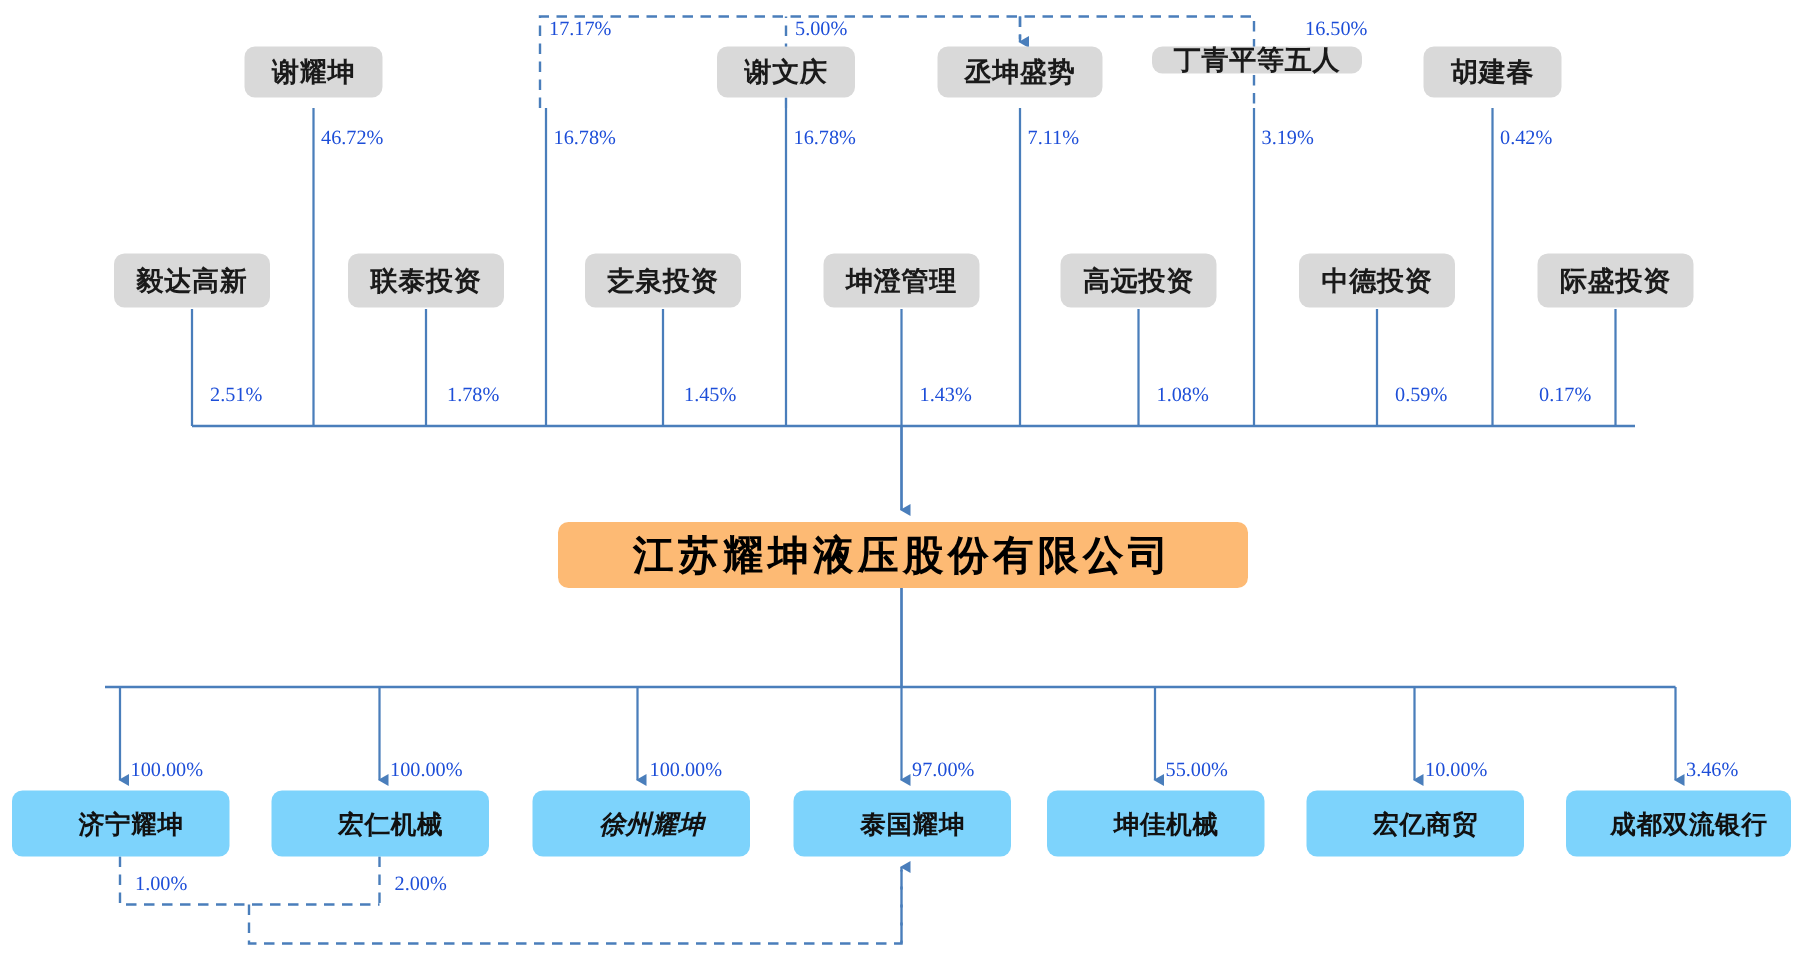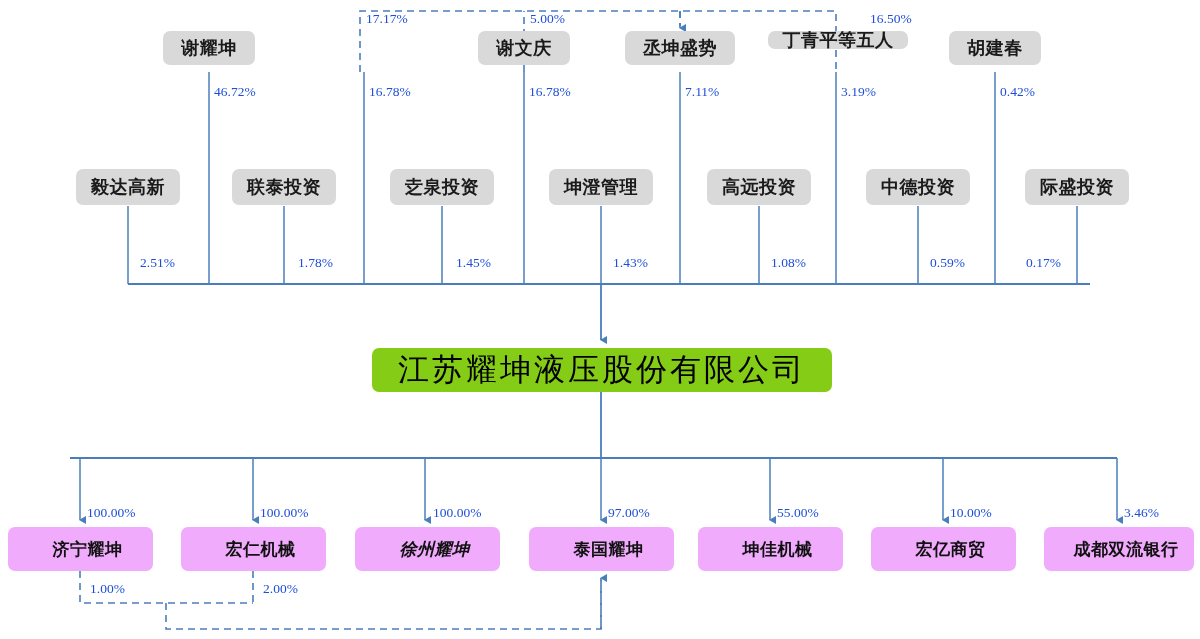--- a/index.html
+++ b/index.html
@@ -14,22 +14,22 @@
   .node{
     position:absolute;
     display:flex;align-items:center;justify-content:center;
     border-radius:7px;
     font-weight:700;
     letter-spacing:.5px;
     white-space:nowrap;
     box-sizing:border-box;
   }
   .node.gray{background:#d9d9d9;color:#1a1a1a;font-size:18px;}
-  .node.blue{background:#f0abfc;color:#111111;font-size:17px;padding-left:14px;}
-  .node.company{background:#84cc16;color:#000000;font-size:31px;letter-spacing:3px;font-weight:400;}
+  .node.blue{background:#7dd3fc;color:#111111;font-size:17px;padding-left:14px;}
+  .node.company{background:#fdba74;color:#000000;font-size:27px;letter-spacing:3px;font-weight:700;}
   .edge-label{
     position:absolute;
     font-size:13.5px;
     color:#1d4ed8;
     white-space:nowrap;
     font-family:"Liberation Serif","DejaVu Serif",serif;
   }
 </style>
 </head>
 <body>

